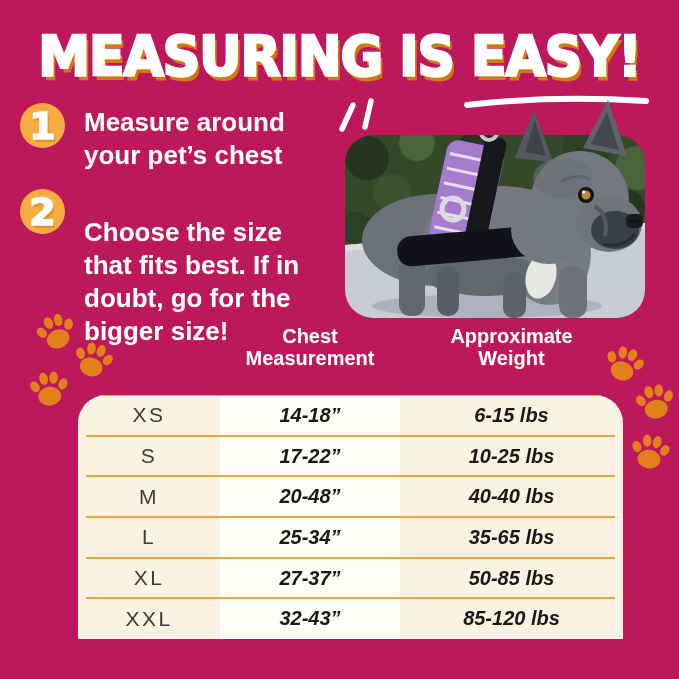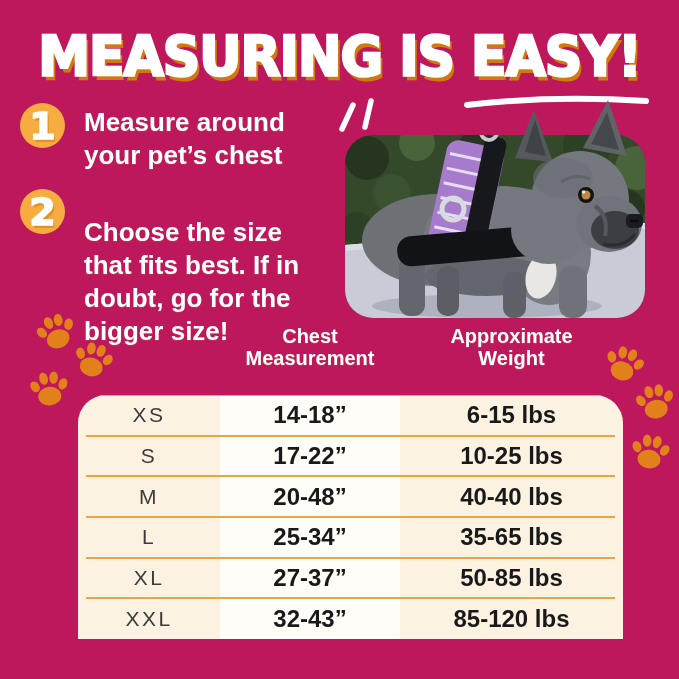--- a/index.html
+++ b/index.html
@@ -72,21 +72,21 @@
     position:relative;flex:1;
     display:grid;grid-template-columns:142px 180px 223px;
     align-items:center;
   }
   .trow:not(:first-of-type)::before{
     content:"";position:absolute;top:-1px;left:8px;right:8px;height:2px;
     background:#E9A83F;
   }
   .cell{position:relative;text-align:center;}
   .size{font-size:21px;color:#3C3C3C;letter-spacing:2.5px;}
-  .val{font-size:24px;font-weight:bold;color:#191919;}
+  .val{font-size:20px;font-weight:bold;color:#191919;font-style:italic;}
   .hidden-defs{position:absolute;width:0;height:0;overflow:hidden;}
 </style>
 </head>
 <body>
 
 <div class="stage">
 
   <svg class="hidden-defs" aria-hidden="true">
     <defs>
       <symbol id="paw" viewBox="0 0 64 64">

